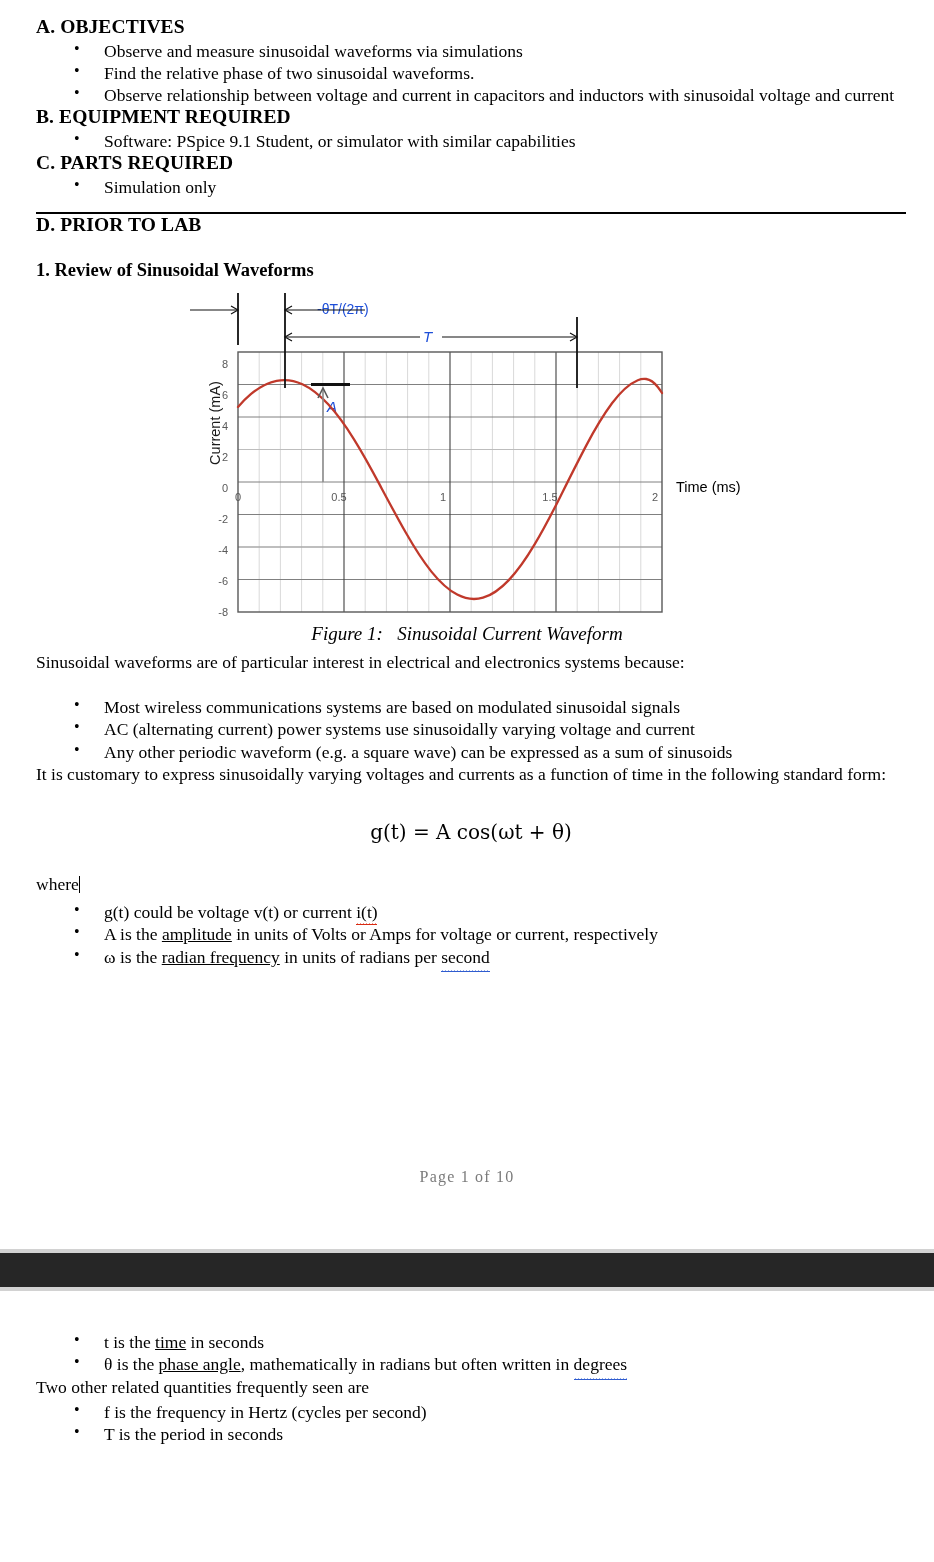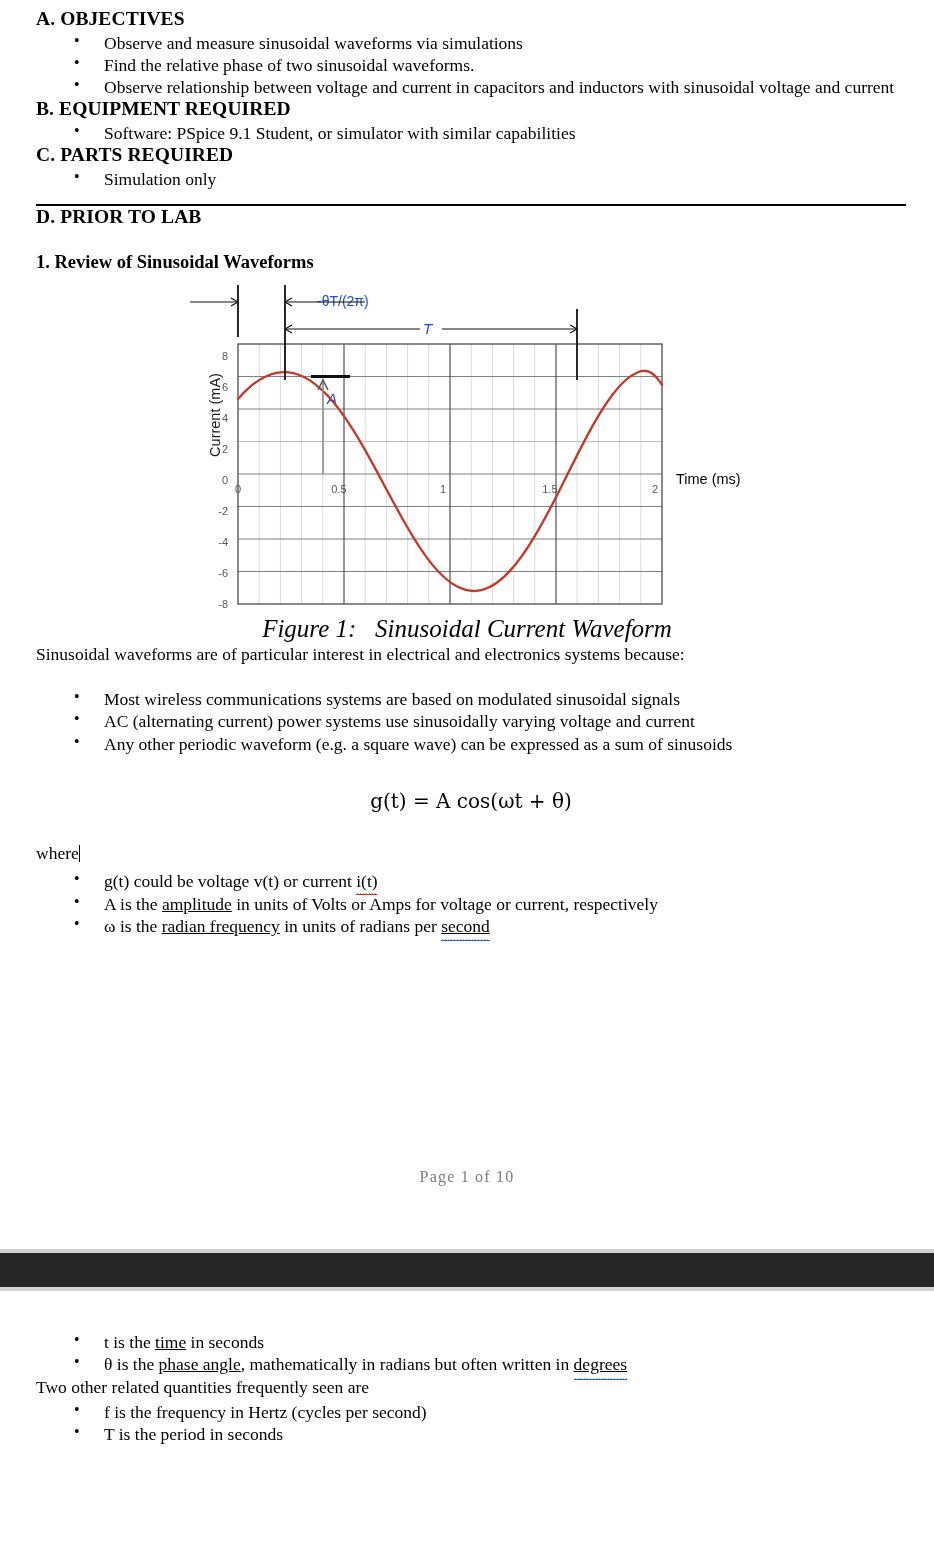--- a/index.html
+++ b/index.html
@@ -12,21 +12,21 @@
     font-family: "Liberation Serif", "DejaVu Serif", serif;
     color: #000000;
     -webkit-font-smoothing: antialiased;
   }
   .page {
     position: relative;
     width: 934px;
     background: #ffffff;
     box-sizing: border-box;
   }
-  .page-one { padding: 8px 28px 0 36px; height: 1249px; }
+  .page-one { padding: 16px 28px 0 36px; height: 1249px; }
   .page-two { padding: 0 28px 0 36px; height: 253px; }
 
   .pagebreak {
     width: 934px;
     height: 42px;
     background: #262626;
     border-top: 4px solid #d2d2d2;
     border-bottom: 4px solid #d2d2d2;
     box-sizing: border-box;
   }
@@ -93,21 +93,21 @@
     width: 520px;
     height: 330px;
   }
   .fig-caption {
     position: absolute;
     top: 342px;
     left: 0;
     width: 934px;
     text-align: center;
     font-style: italic;
-    font-size: 25px;
+    font-size: 19px;
     font-family: "Liberation Serif", "DejaVu Serif", serif;
   }
   .ylabel {
     position: absolute;
     left: -7px;
     top: 128px;
     transform: rotate(-90deg);
     transform-origin: center center;
     font-family: "Liberation Sans", "DejaVu Sans", sans-serif;
     font-size: 14.5px;
@@ -186,21 +186,20 @@
   .sp-red::after {
     content: "";
     position: absolute;
     left: 0; right: 1px; bottom: -2px;
     height: 3px;
     background:
       radial-gradient(circle at 1.5px 3px, #d82b12 1.4px, transparent 1.6px) repeat-x;
     background-size: 3px 4px;
   }
   .gram {
-    text-decoration: underline;
     position: relative;
     display: inline-block;
   }
   .gram::after {
     content: "";
     position: absolute;
     left: 0; right: 0; bottom: -4px;
     height: 3px;
     background:
       radial-gradient(circle at 1.5px 3px, #2f5ccf 1.4px, transparent 1.6px) repeat-x;
@@ -390,20 +389,21 @@
   </div>
 
   <p class="body para-intro">Sinusoidal waveforms are of particular interest in electrical and electronics systems because:</p>
 
   <ul class="bullets tight" style="margin-top:22px;">
     <li>Most wireless communications systems are based on modulated sinusoidal signals</li>
     <li>AC (alternating current) power systems use sinusoidally varying voltage and current</li>
     <li>Any other periodic waveform (e.g. a square wave) can be expressed as a sum of sinusoids</li>
   </ul>
 
+  <p class="body para-custom">It is customary to express sinusoidally varying voltages and currents as a function of time in the following standard form:</p>
 
   <div class="equation">g(t) = A  cos(ωt + θ)</div>
 
   <div class="where-line"><span>where</span><span class="caret"></span></div>
 
   <ul class="bullets tight" style="margin-top:6px;">
     <li>
       <span class="it">g(t)</span><span> could be voltage </span><span class="it">v(t)</span><span> or current </span><span class="it sp-red">i(t)</span>
     </li>
     <li>

